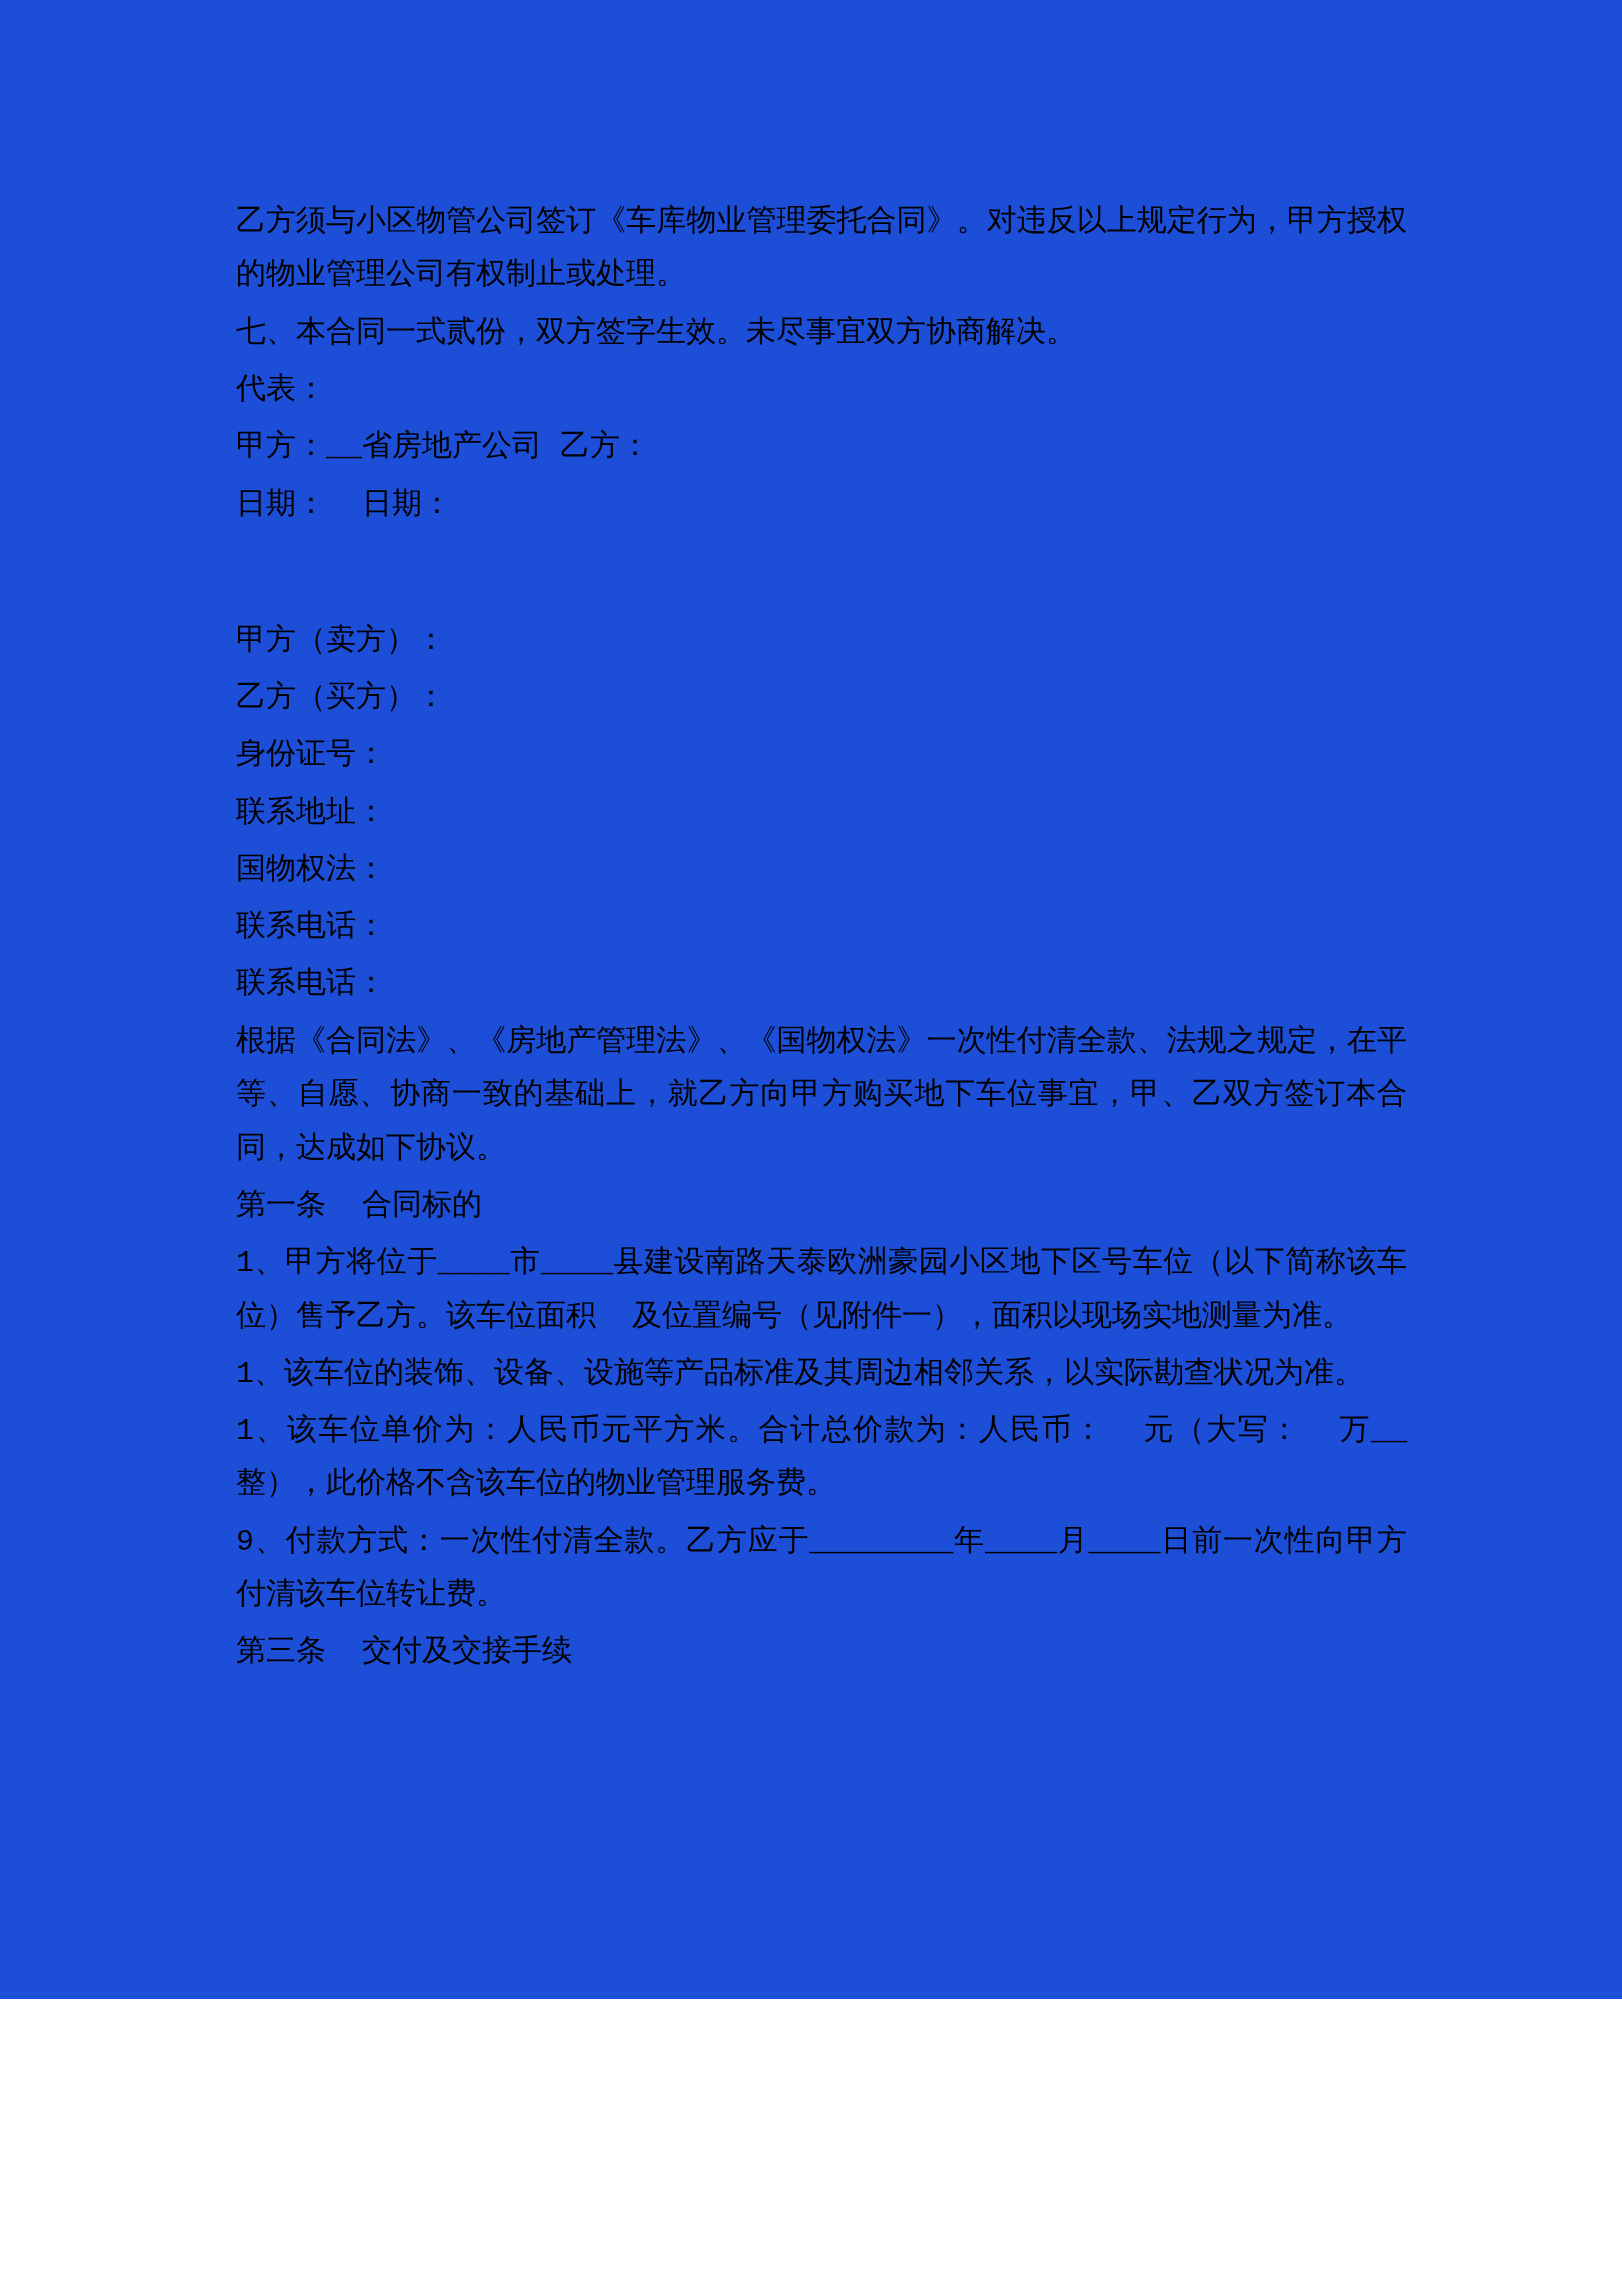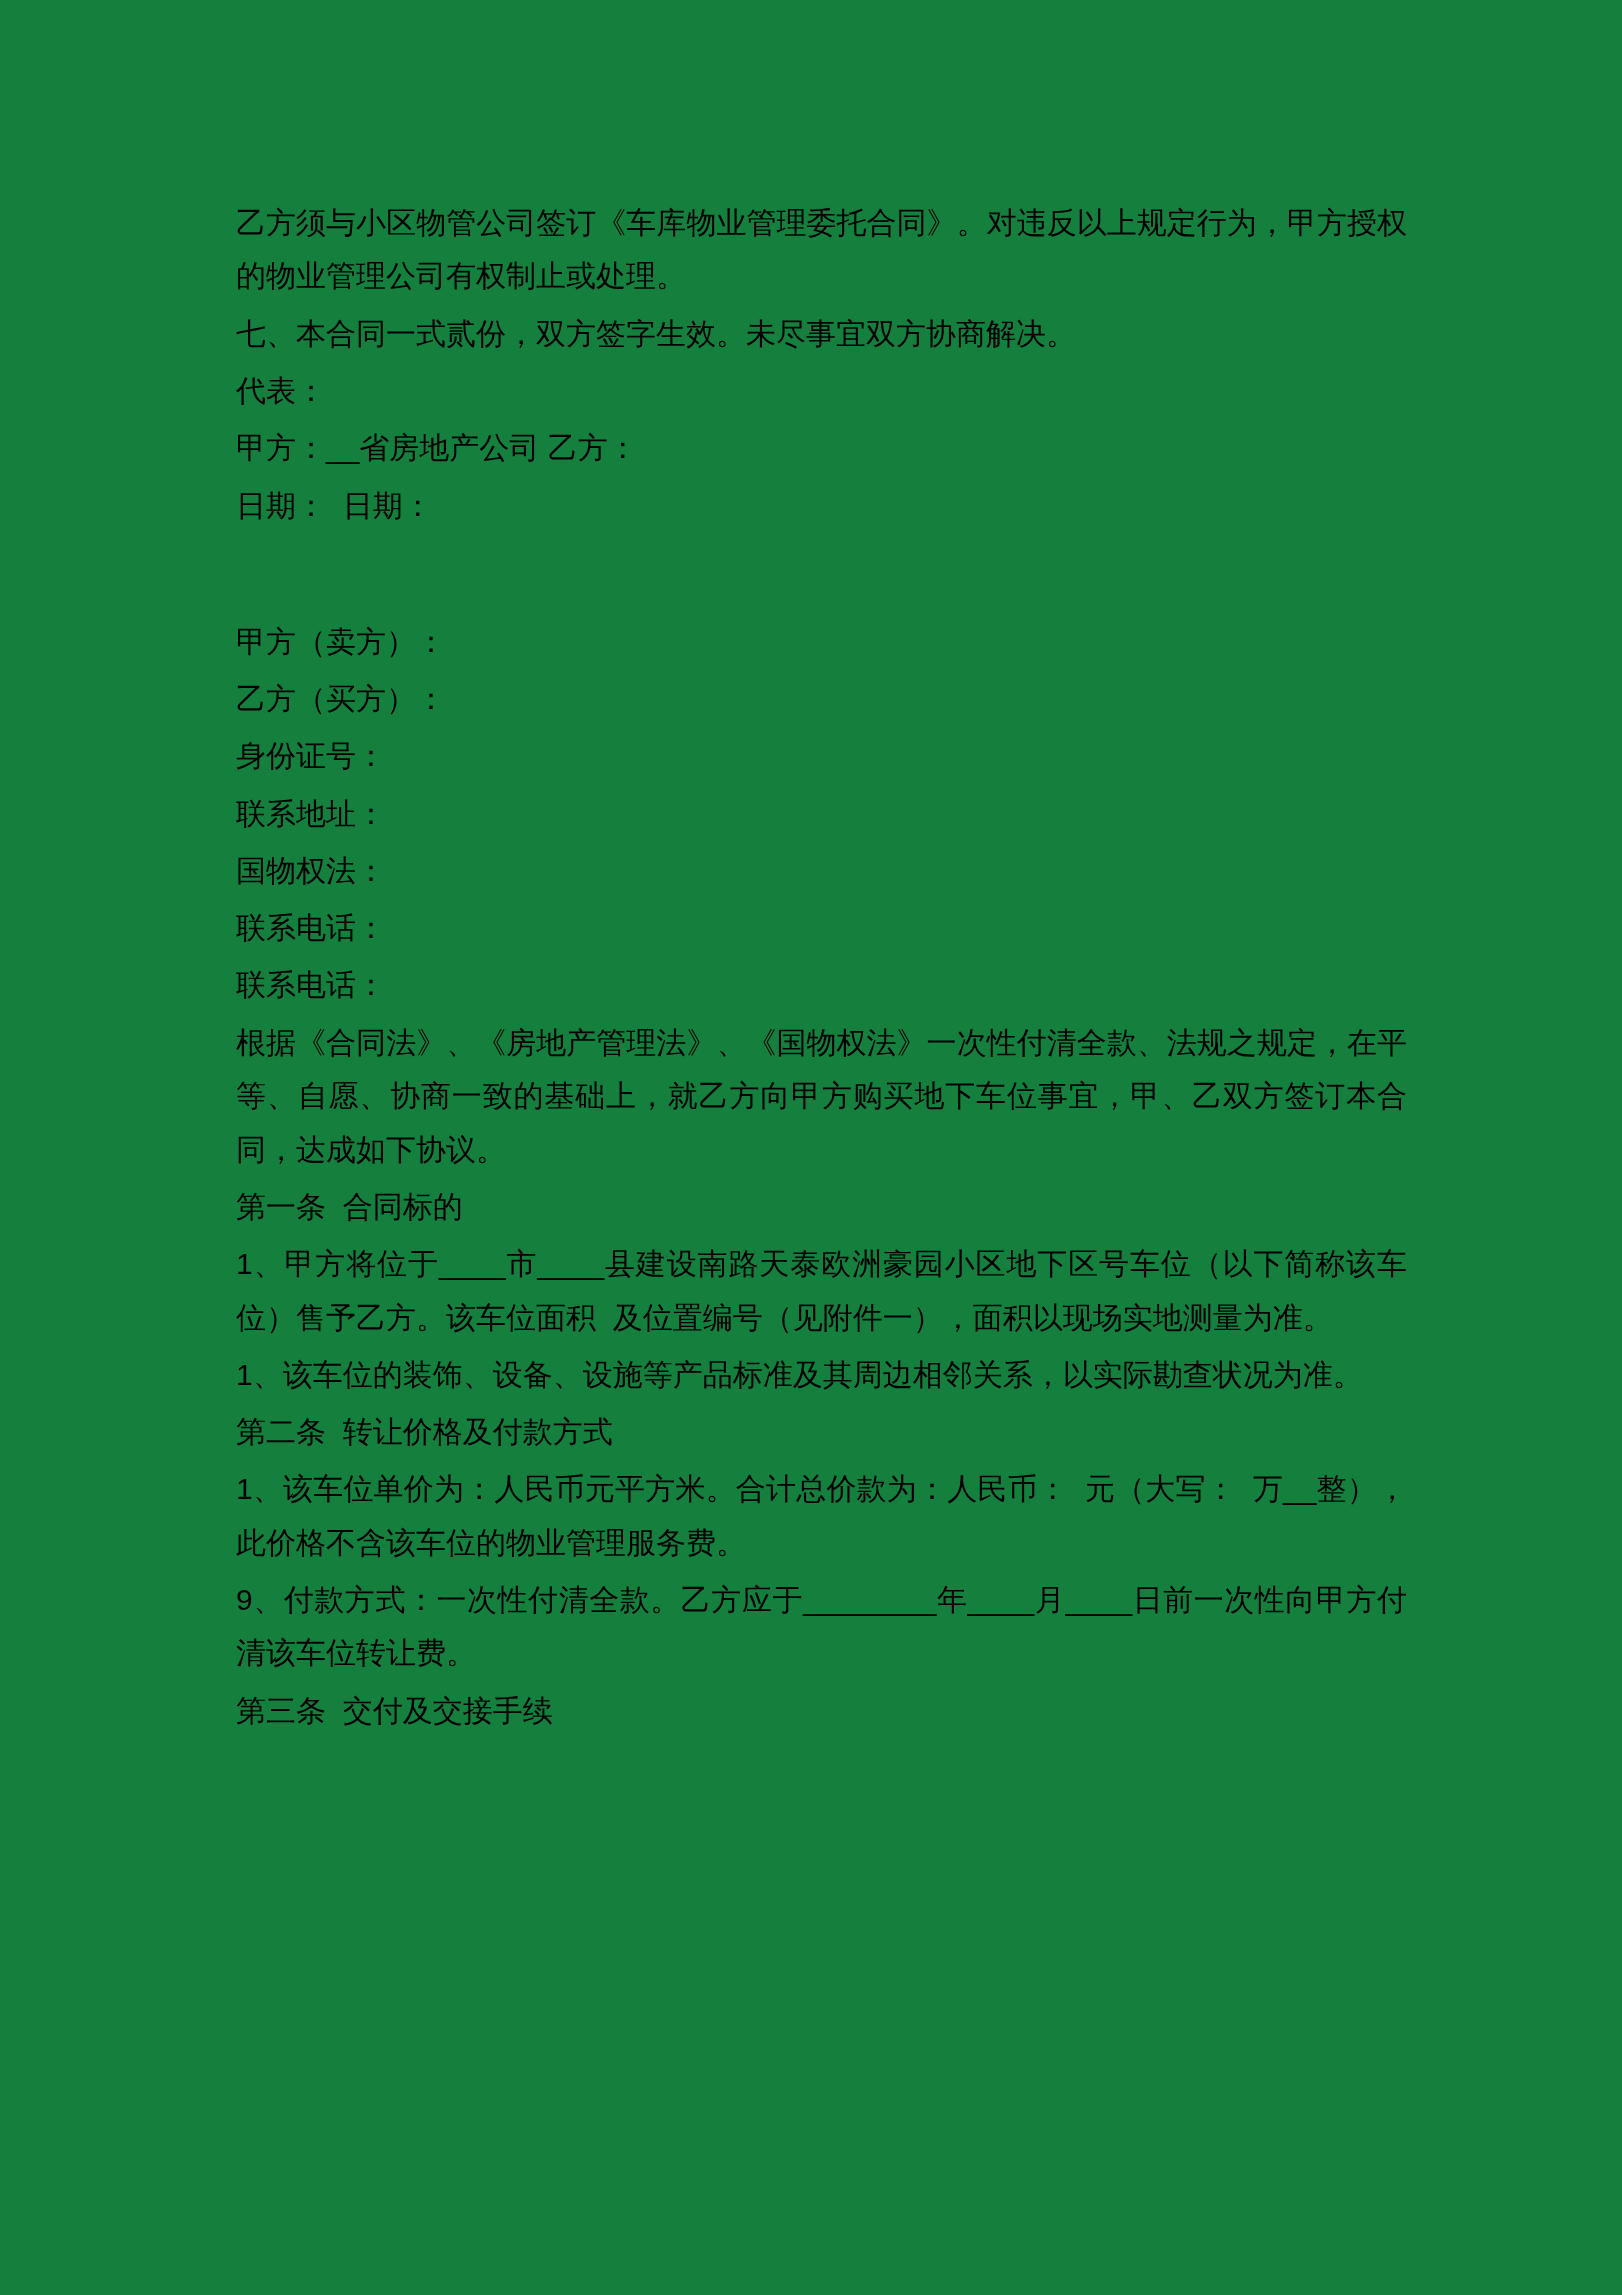--- a/index.html
+++ b/index.html
@@ -2,26 +2,26 @@
 <html style="font-size:10.5px"><head>
 <meta charset="utf-8">
 <style>
   html, body {
     margin: 0;
     padding: 0;
     background: #ffffff;
   }
   .page {
     width: 1623px;
-    height: 2295px;
-    background: #15803d;
+    height: 1999px;
+    background: #1d4ed8;
     position: relative;
     box-sizing: border-box;
     padding: 196px 216px 0 236px;
-    font-family: Liberation Sans, sans-serif;
+    font-family: Liberation Mono, monospace;
     color: #000000;
   }
   .doc {
     font-size: 30px;
     line-height: 1.78;
     text-align: justify;
     text-justify: inter-ideograph;
   }
   .para {
     margin: 0 0 3.9px 0;
@@ -50,20 +50,19 @@
     <p class="para">乙方（买方）：</p>
     <p class="para">身份证号：</p>
     <p class="para">联系地址：</p>
     <p class="para">国物权法：</p>
     <p class="para">联系电话：</p>
     <p class="para">联系电话：</p>
     <p class="para">根据《合同法》、《房地产管理法》、《国物权法》一次性付清全款、法规之规定，在平等、自愿、协商一致的基础上，就乙方向甲方购买地下车位事宜，甲、乙双方签订本合同，达成如下协议。</p>
     <p class="para">第一条  合同标的</p>
     <p class="para">1、甲方将位于____市____县建设南路天泰欧洲豪园小区地下区号车位（以下简称该车位）售予乙方。该车位面积  及位置编号（见附件一），面积以现场实地测量为准。</p>
     <p class="para">1、该车位的装饰、设备、设施等产品标准及其周边相邻关系，以实际勘查状况为准。</p>
-    <p class="para">第二条  转让价格及付款方式</p>
     <p class="para">1、该车位单价为：人民币元平方米。合计总价款为：人民币：  元（大写：  万__整），此价格不含该车位的物业管理服务费。</p>
     <p class="para">9、付款方式：一次性付清全款。乙方应于________年____月____日前一次性向甲方付清该车位转让费。</p>
     <p class="para">第三条  交付及交接手续</p>
 
   </div>
 </div>
 
 
 </body></html>

